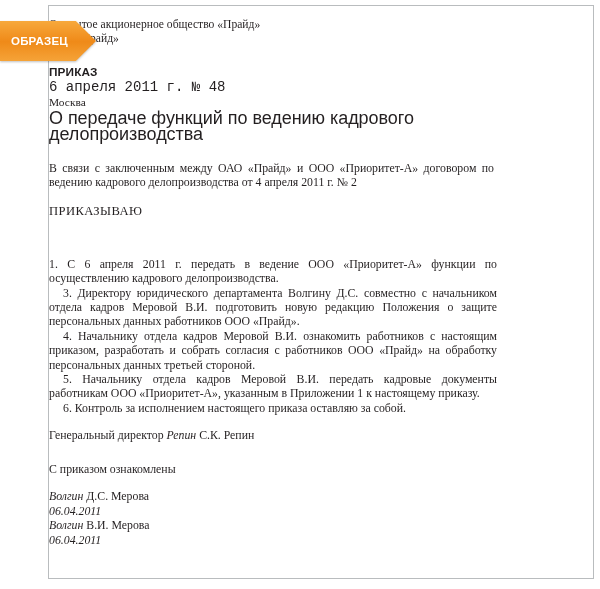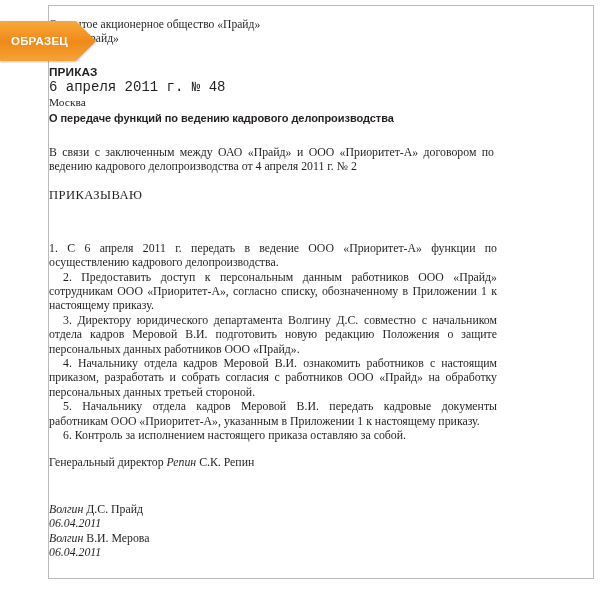--- a/index.html
+++ b/index.html
@@ -86,22 +86,22 @@
     font-size: 14px;
     line-height: 14.6px;
     font-family: Liberation Mono, monospace;
   }
   .doc-city {
     font-size: 11.4px;
     line-height: 14.6px;
   }
   .doc-subject {
     font-family: "Liberation Sans", sans-serif;
-    font-weight: bold;
-    font-size: 11px;
+    font-weight: normal;
+    font-size: 18px;
     line-height: 16px;
     letter-spacing: -0.05px;
   }
 
   .preamble {
     font-size: 11.8px;
     line-height: 14.6px;
     text-align: justify;
     width: 445px;
   }
@@ -176,44 +176,44 @@
   <div class="preamble">В связи с заключенным между ОАО «Прайд» и ООО «Приоритет-А» договором по ведению кадрового делопроизводства от 4 апреля 2011 г. № 2</div>
 
   <div class="spacer-md"></div>
 
   <div class="order-word">ПРИКАЗЫВАЮ</div>
 
   <div class="spacer-md"></div>
 
   <div class="clauses">
     <p class="clause first">1. С 6 апреля 2011 г. передать в ведение ООО «Приоритет-А» функции по осуществлению кадрового делопроизводства.</p>
-    <p class="clause">2. Предоставить доступ к персональным данным работников ООО «Прайд» сотрудникам ООО «Приоритет-А», согласно списку, обозначенному в Приложении 1 к настоящему приказу.</p>
     <p class="clause">3. Директору юридического департамента Волгину Д.С. совместно с начальником отдела кадров Меровой В.И. подготовить новую редакцию Положения о защите персональных данных работников ООО «Прайд».</p>
     <p class="clause">4. Начальнику отдела кадров Меровой В.И. ознакомить работников с настоящим приказом, разработать  и собрать согласия с работников ООО «Прайд» на обработку персональных данных третьей стороной.</p>
     <p class="clause">5. Начальнику отдела кадров Меровой В.И. передать кадровые документы работникам ООО «Приоритет-А», указанным в Приложении 1 к настоящему приказу.</p>
     <p class="clause">6. Контроль за исполнением настоящего приказа оставляю за собой.</p>
   </div>
 
   <div class="spacer-md"></div>
 
   <div class="signature-line">
     <span>Генеральный директор</span>
     <span class="sig-name">Репин</span>
     <span>С.К. Репин</span>
   </div>
 
   <div class="spacer-lg"></div>
 
+  <div class="ack-title">С приказом ознакомлены</div>
 
   <div class="spacer-md"></div>
 
   <div class="ack-list">
     <div class="ack-person">
       <span class="sig-name">Волгин</span>
-      <span>Д.С. Прайд</span>
+      <span>Д.С. Мерова</span>
     </div>
     <div class="ack-date">06.04.2011</div>
     <div class="ack-person">
       <span class="sig-name">Волгин</span>
       <span>В.И. Мерова</span>
     </div>
     <div class="ack-date">06.04.2011</div>
   </div>
 
 </div>

